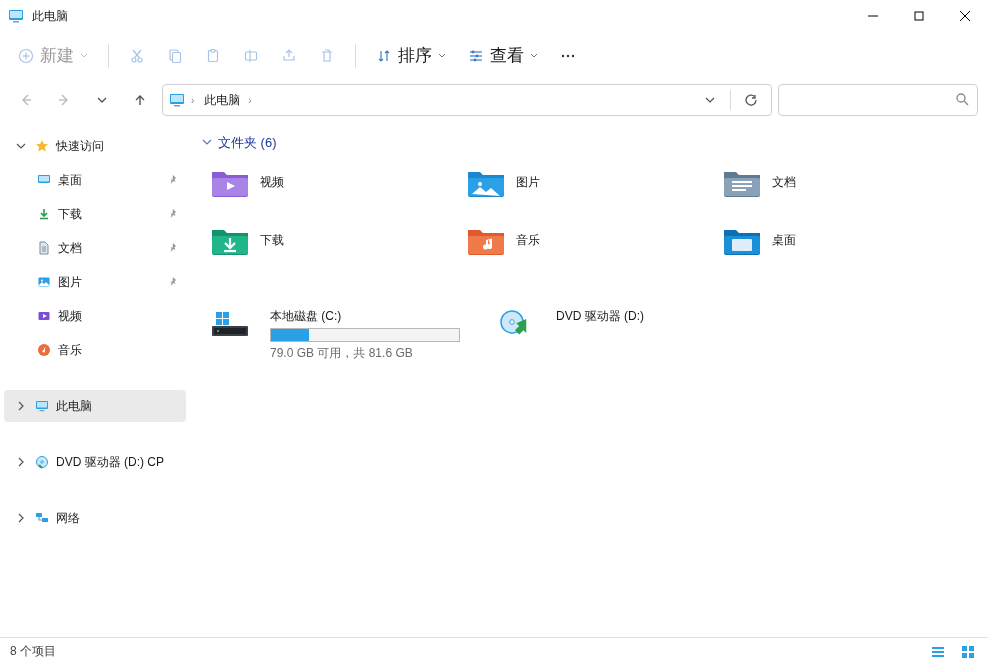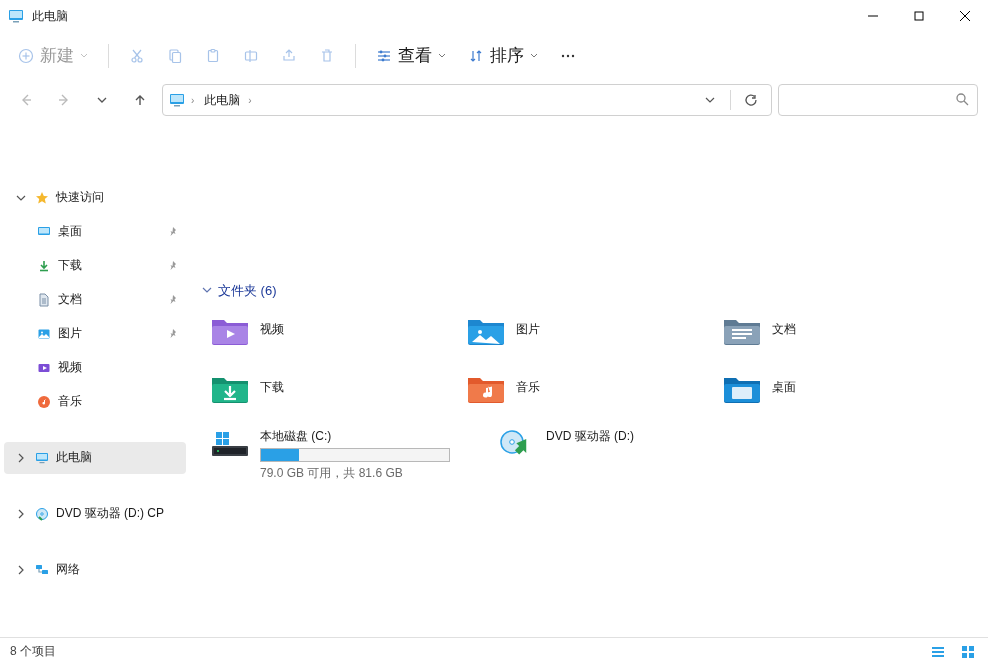--- a/index.html
+++ b/index.html
@@ -104,21 +104,20 @@
     display:flex; align-items:center; justify-content:flex-end;
     padding: 0 8px;
     color:#888;
   }
 
   
   .body {
     flex: 1;
     display: flex;
     min-height: 0;
-    align-items: center;
   }
   .sidebar {
     width: 190px;
     padding: 10px 0 0 0;
     display:flex; flex-direction:column;
     gap: 2px;
   }
   .tree-item {
     display:flex; align-items:center;
     height: 32px;
@@ -167,21 +166,21 @@
   .folder-icon svg { display:block; }
   .folder-label { font-size: 12px; }
 
   .drive-grid {
     display: grid;
     grid-template-columns: repeat(2, 280px);
     margin-left: 8px;
     column-gap: 6px;
   }
   .drive-item {
-    display:flex; gap:10px;
+    display:flex; gap:20px;margin-top:28px;
   }
   .drive-icon { width:40px; height:32px; display:flex; }
   .drive-info { display:flex; flex-direction:column; gap:3px; font-size:12px; flex:1; }
   .drive-bar {
     width: 190px; height: 14px; border:1px solid #b8b8b8; background:#f4f4f4; position:relative;
   }
   .drive-bar .fill { position:absolute; left:0; top:0; bottom:0; background:#2aa0e6; }
   .drive-status { color:#6a6a6a; font-size:12px; }
 
   
@@ -278,39 +277,39 @@
       </svg>
   </div>
   <div class="cmd-btn disabled">
     <svg width="16" height="16" viewBox="0 0 16 16">
         <path d="M3 4 h10 M5 4 v9 h6 v-9 M6 2 h4 v2" fill="none" stroke="#3d7bcf" stroke-width="1.2"></path>
       </svg>
   </div>
   <div class="cmd-sep"></div>
   <div class="cmd-btn">
     <svg width="16" height="16" viewBox="0 0 16 16">
+        <path d="M5 3 v10 M3 11 l2 2 l2 -2 M11 13 v-10 M9 5 l2 -2 l2 2" fill="none" stroke="#3d7bcf" stroke-width="1.2"></path>
+      </svg>
+    <span class="label">排序</span>
+    <span class="chev">
+        <svg width="8" height="8" viewBox="0 0 8 8">
+          <polyline points="1,2 4,5 7,2" fill="none" stroke="#777" stroke-width="1"></polyline>
+        </svg>
+      </span>
+  </div>
+  <div class="cmd-btn">
+    <svg width="16" height="16" viewBox="0 0 16 16">
         <line x1="2" y1="4" x2="14" y2="4" stroke="#3d7bcf" stroke-width="1.2"></line>
         <line x1="2" y1="8" x2="14" y2="8" stroke="#3d7bcf" stroke-width="1.2"></line>
         <line x1="2" y1="12" x2="14" y2="12" stroke="#3d7bcf" stroke-width="1.2"></line>
         <circle cx="5" cy="4" r="1.4" fill="#3d7bcf"></circle>
         <circle cx="9" cy="8" r="1.4" fill="#3d7bcf"></circle>
         <circle cx="7" cy="12" r="1.4" fill="#3d7bcf"></circle>
       </svg>
     <span class="label">查看</span>
-    <span class="chev">
-        <svg width="8" height="8" viewBox="0 0 8 8">
-          <polyline points="1,2 4,5 7,2" fill="none" stroke="#777" stroke-width="1"></polyline>
-        </svg>
-      </span>
-  </div>
-  <div class="cmd-btn">
-    <svg width="16" height="16" viewBox="0 0 16 16">
-        <path d="M5 3 v10 M3 11 l2 2 l2 -2 M11 13 v-10 M9 5 l2 -2 l2 2" fill="none" stroke="#3d7bcf" stroke-width="1.2"></path>
-      </svg>
-    <span class="label">排序</span>
     <span class="chev">
         <svg width="8" height="8" viewBox="0 0 8 8">
           <polyline points="1,2 4,5 7,2" fill="none" stroke="#777" stroke-width="1"></polyline>
         </svg>
       </span>
   </div>
   <div class="cmd-btn">
     <svg width="16" height="16" viewBox="0 0 16 16">
         <circle cx="3" cy="8" r="1.2" fill="#333"></circle>
         <circle cx="8" cy="8" r="1.2" fill="#333"></circle>

